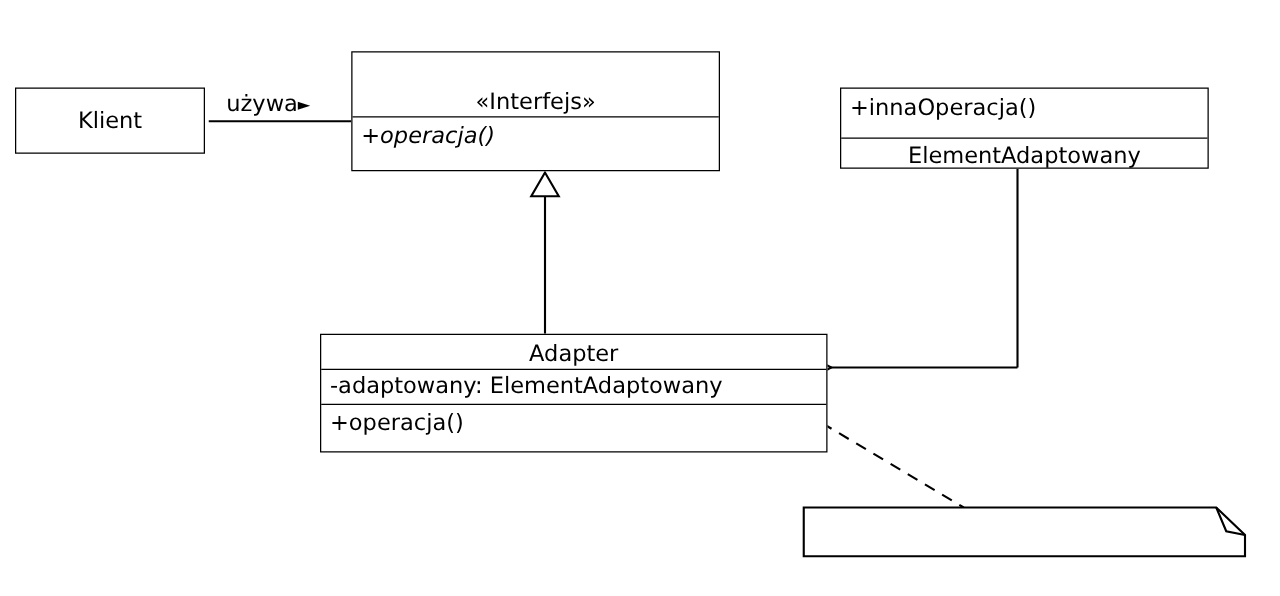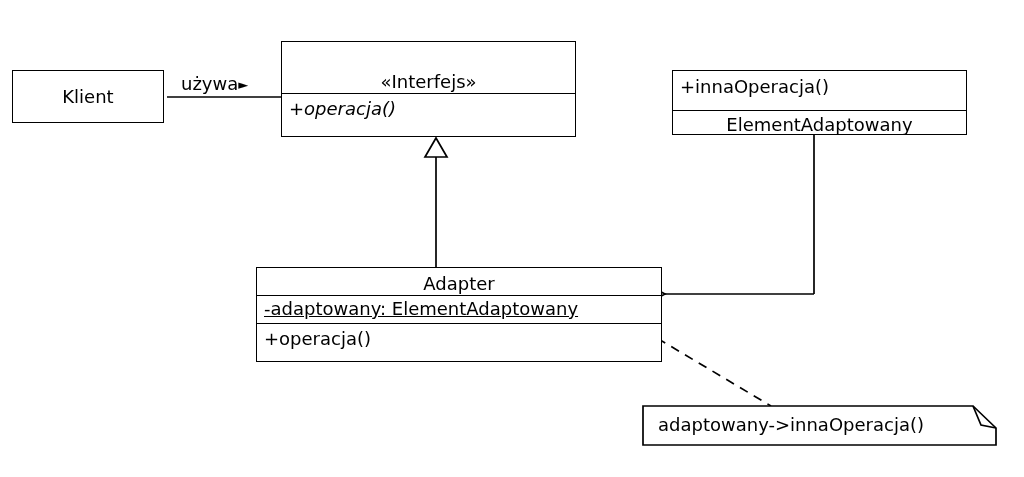--- a/index.html
+++ b/index.html
@@ -112,23 +112,22 @@
     </div>
     <div class="compartment header" style="height:26px;">
       <div>ElementAdaptowany</div>
     </div>
   </div>
 
   <div class="uml-class" style="left:224px; top:267px; width:406px; height:95px;margin-left:32px;">
     <div class="compartment header" style="height:27px;">
       <div>Adapter</div>
     </div>
-    <div class="compartment members" style="height:28px; padding-top:2px;text-decoration:underline;">
+    <div class="compartment members" style="height:28px; padding-top:2px;">
       <div>-adaptowany: ElementAdaptowany</div>
     </div>
     <div class="compartment members" style="height:40px; padding-top:4px;">
       <div>+operacja()</div>
     </div>
   </div>
 
-  <div class="note-text" style="left:658px; top:414px;">adaptowany-&gt;innaOperacja()</div>
 
 </div>
 
 </body></html>

